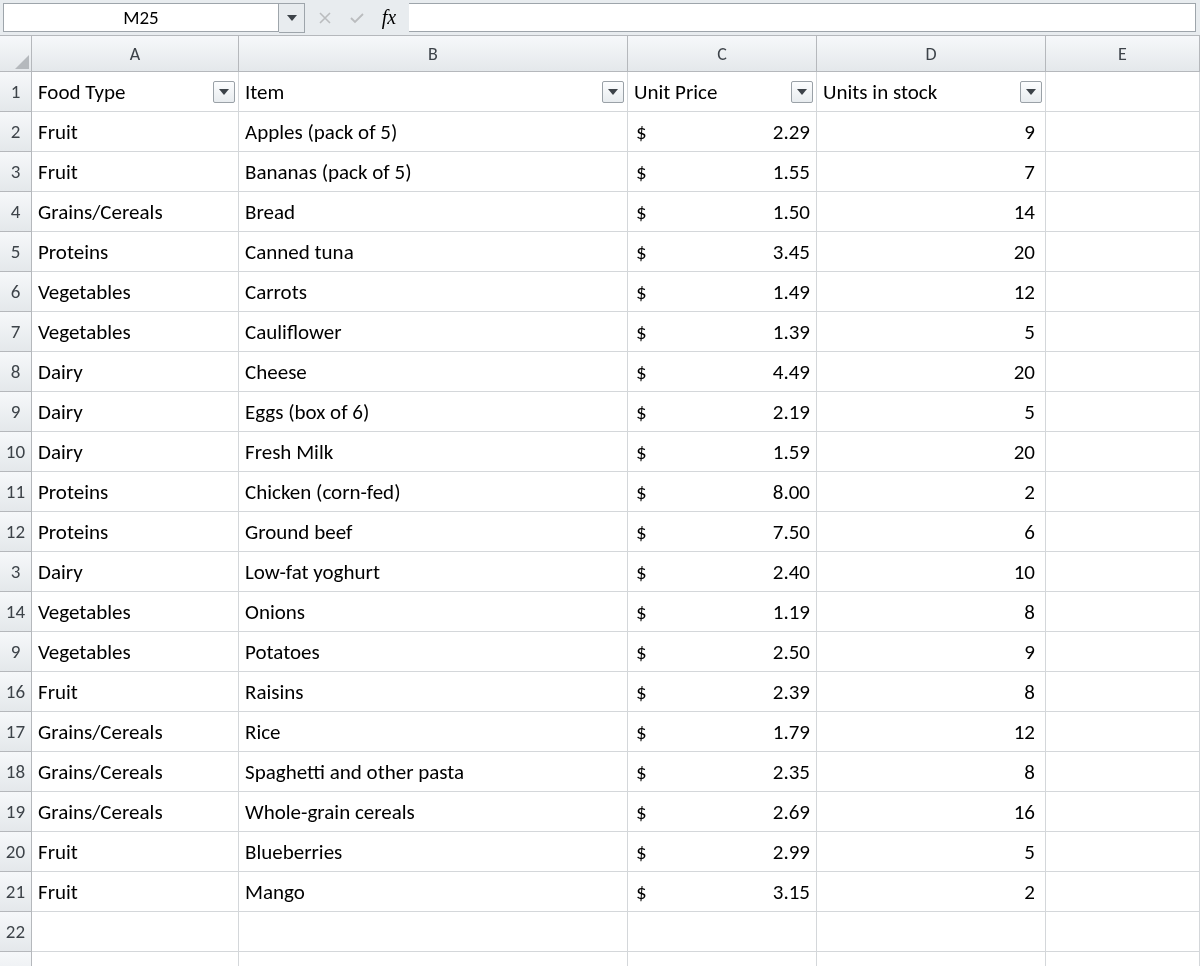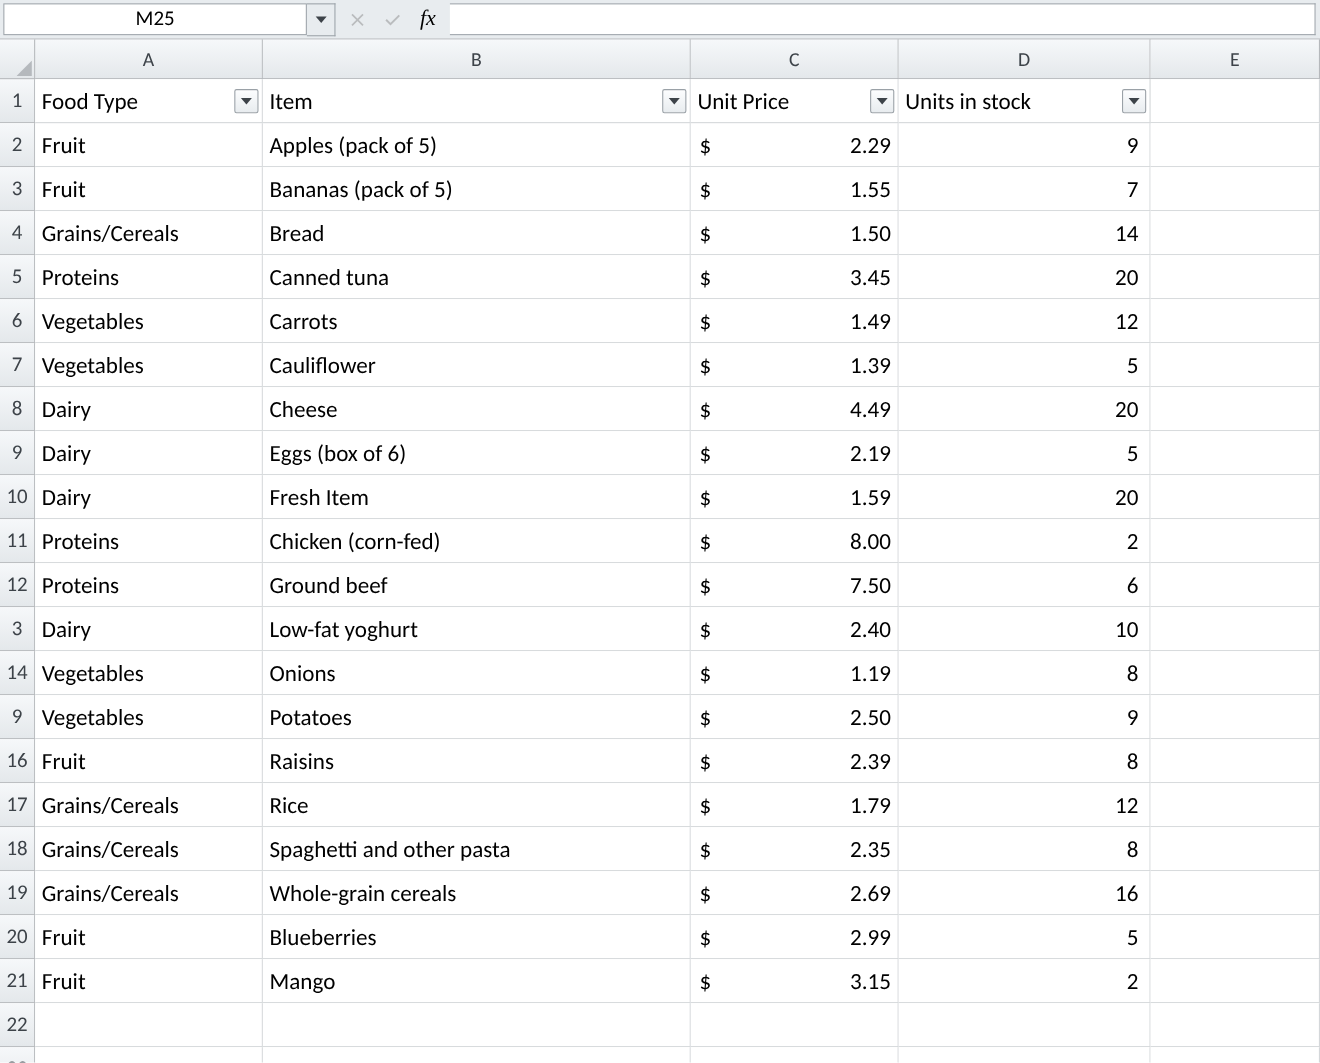--- a/index.html
+++ b/index.html
@@ -384,21 +384,21 @@
     </div>
   <div class="cell"></div>
 
   <div class="row-header">
       <span>10</span>
     </div>
   <div class="cell">
       <span>Dairy</span>
     </div>
   <div class="cell">
-      <span>Fresh Item</span>
+      <span>Fresh Milk</span>
     </div>
   <div class="cell price-cell">
       <span class="currency">$</span>
       <span>1.59</span>
     </div>
   <div class="cell num-right">
       <span>20</span>
     </div>
   <div class="cell"></div>
 

